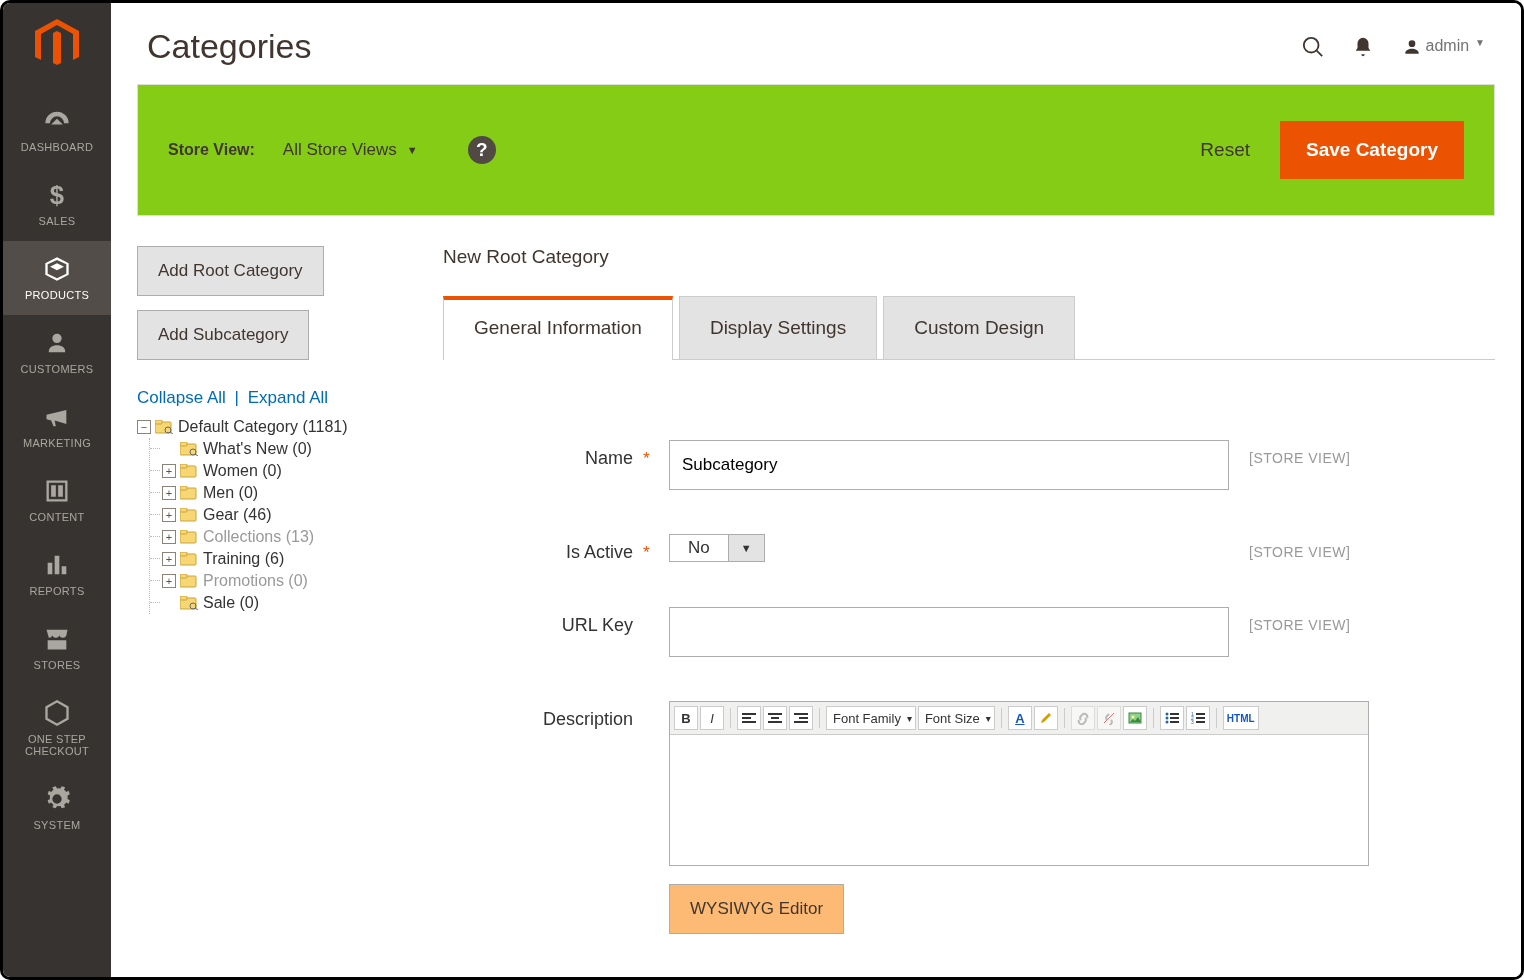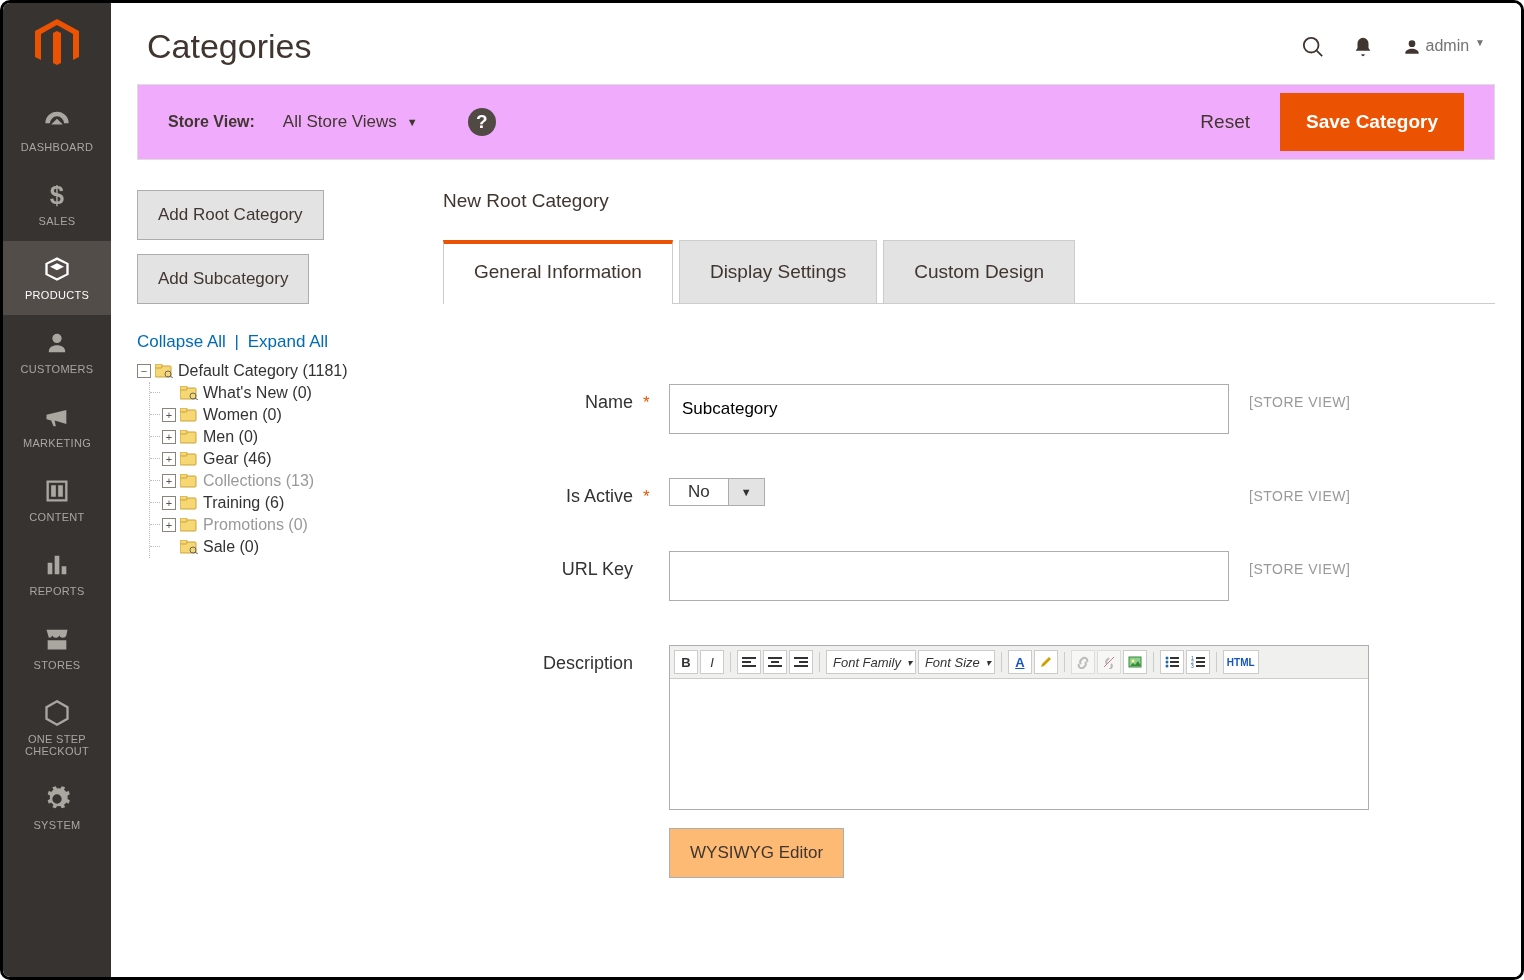--- a/index.html
+++ b/index.html
@@ -18,21 +18,21 @@
   
   .main { flex: 1; display: flex; flex-direction: column; background: #fff; overflow: hidden; }
   .header { display: flex; align-items: center; padding: 24px 36px 18px 36px; }
   .page-title { font-size: 34px; font-weight: 300; color: #41362f; flex: 1; }
   .header-actions { display: flex; align-items: center; gap: 28px; }
   .header-icon { width: 22px; height: 22px; cursor: pointer; }
   .user-box { display: flex; align-items: flex-start; gap: 4px; cursor: pointer; font-size: 16px; color: #737373; }
   .user-caret { font-size: 10px; margin-left: 2px; }
 
   
-  .toolbar { background: #f0abfc; border: 1px solid #ddd; margin: 0 26px; padding: 8px 30px; display: flex; align-items: center; }
+  .toolbar { background: #84cc16; border: 1px solid #ddd; margin: 0 26px; padding: 36px 30px; display: flex; align-items: center; }
   .store-label { font-weight: 600; font-size: 16px; color: #41362f; margin-right: 28px; }
   .store-select { font-size: 17px; color: #41362f; display: inline-flex; align-items: center; cursor: pointer; }
   .store-select .caret { margin-left: 10px; font-size: 11px; }
   .help-icon { width: 28px; height: 28px; border-radius: 50%; background: #514943; color: #fff; display: flex; align-items: center; justify-content: center; font-weight: bold; font-size: 19px; margin-left: 50px; cursor: pointer; }
   .toolbar-spacer { flex: 1; }
   .btn-reset { font-size: 19px; color: #41362f; background: none; border: none; cursor: pointer; margin-right: 30px; }
   .btn-primary { background: #eb5202; color: #fff; border: none; padding: 18px 26px; font-size: 19px; font-weight: 600; cursor: pointer; }
 
   
   .body-cols { display: flex; padding: 30px 26px 0 26px; gap: 0; flex:1; overflow:hidden;}
@@ -72,21 +72,21 @@
   .form-select-wrap { display: inline-flex; border: 1px solid #adadad; height: 28px; }
   .form-select-val { padding: 8px 18px; font-size: 17px; display:flex; align-items:center;}
   .form-select-btn { width: 36px; background: #e3e3e3; border-left: 1px solid #adadad; display: flex; align-items: center; justify-content: center; font-size:11px; cursor:pointer;}
   .scope-label { font-size: 14px; color: #999; margin-left: 20px; padding-top:10px; letter-spacing:0.5px;}
 
   
   .wysiwyg { border: 1px solid #adadad; }
   .wysiwyg-toolbar { background: #f0f0ee; border-bottom: 1px solid #ccc; padding: 4px; display: flex; align-items: center; flex-wrap: wrap; gap: 2px; }
   .w-btn { border: 1px solid #ccc; background: #fff; width: 24px; height: 24px; display: inline-flex; align-items: center; justify-content: center; font-size: 13px; cursor: pointer; }
   .w-sep { width: 1px; height: 20px; background: #ccc; margin: 0 4px; }
-  .w-select { border: 1px solid #ccc; height: 24px; font-size: 13px; padding: 0 14px 0 6px; background: #fff; display:inline-flex; align-items:center; cursor:pointer; position:relative;font-style:italic;}
+  .w-select { border: 1px solid #ccc; height: 24px; font-size: 13px; padding: 0 14px 0 6px; background: #fff; display:inline-flex; align-items:center; cursor:pointer; position:relative;}
   .w-select::after { content:"▾"; position:absolute; right:3px; font-size:10px;}
   .wysiwyg-body { height: 130px; background: #fff; }
   .btn-wysiwyg { background: #fdba74; border: 1px solid #adadad; padding: 14px 20px; font-size: 17px; color: #41362f; cursor: pointer; margin-top: 18px; }
 </style>
 </head>
 <body>
 
 <div class="app">
 
   <div class="sidebar">

